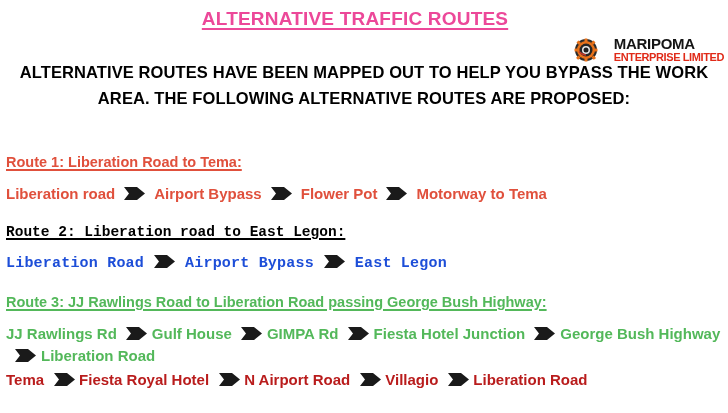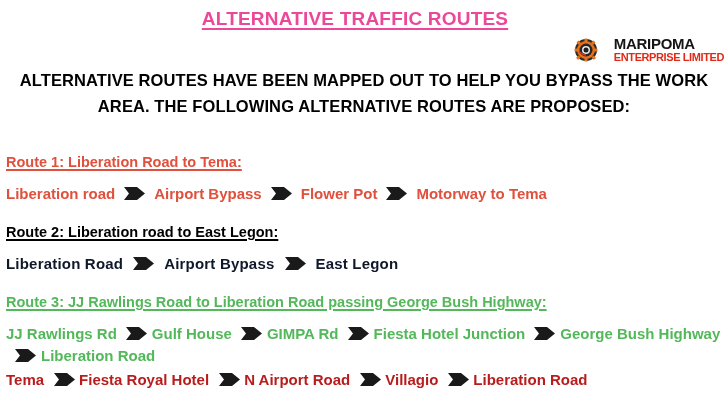--- a/index.html
+++ b/index.html
@@ -72,21 +72,20 @@
     position: absolute;
     top: 60px;
     left: 6px;
     width: 716px;
     text-align: center;
     font-size: 16.5px;
     font-weight: bold;
     line-height: 1.55;
     color: #000;
     letter-spacing: 0.1px;
-    margin-top: 8px;
   }
 
   
   .route {
     position: absolute;
     left: 6px;
     width: 718px;
   }
   .route-heading {
     font-size: 14.5px;
@@ -112,21 +111,21 @@
   .arrow-icon {
     display: inline-block;
     width: 21px;
     height: 13px;
     vertical-align: -1px;
     margin: 0 3px;
   }
 
   
   #route-1 { top: 127px; }
-  #route-2 { top: 197px; }
+  #route-2 { top: 197px; font-family: Liberation Mono, monospace; }
   #route-3 { top: 267px; }
   #route-4 { top: 357px; }
   #route-2 .route-steps { letter-spacing: 0.2px; }
   #route-2 .arrow-icon { margin: 0 10px; }
   #route-1 .arrow-icon { margin: 0 9px; }
   #route-3 .arrow-icon { margin: 0 5px 0 9px; }
   #route-4 .arrow-icon { margin: 0 4px 0 10px; }
 </style>
 </head>
 <body>
@@ -170,21 +169,21 @@
           <path d="M0 0 L13 0 L21 6.5 L13 13 L0 13 L5 6.5 Z" fill="#1A1A1A"></path>
         </svg></span><span class="step">Airport  Bypass</span><span class="arrow-icon"><svg viewBox="0 0 21 13" width="21" height="13" aria-hidden="true">
           <path d="M0 0 L13 0 L21 6.5 L13 13 L0 13 L5 6.5 Z" fill="#1A1A1A"></path>
         </svg></span><span class="step">Flower Pot</span><span class="arrow-icon"><svg viewBox="0 0 21 13" width="21" height="13" aria-hidden="true">
           <path d="M0 0 L13 0 L21 6.5 L13 13 L0 13 L5 6.5 Z" fill="#1A1A1A"></path>
         </svg></span><span class="step">Motorway to Tema</span></div>
 </div>
 
 <div class="route" id="route-2">
   <div class="route-heading" style="color: rgb(0, 0, 0);">Route 2: Liberation road to East Legon:</div>
-  <div class="route-steps" style="color: #0f172a;"><span class="step">Liberation Road</span><span class="arrow-icon"><svg viewBox="0 0 21 13" width="21" height="13" aria-hidden="true">
+  <div class="route-steps" style="color: #1d4ed8;"><span class="step">Liberation Road</span><span class="arrow-icon"><svg viewBox="0 0 21 13" width="21" height="13" aria-hidden="true">
           <path d="M0 0 L13 0 L21 6.5 L13 13 L0 13 L5 6.5 Z" fill="#1A1A1A"></path>
         </svg></span><span class="step">Airport Bypass</span><span class="arrow-icon"><svg viewBox="0 0 21 13" width="21" height="13" aria-hidden="true">
           <path d="M0 0 L13 0 L21 6.5 L13 13 L0 13 L5 6.5 Z" fill="#1A1A1A"></path>
         </svg></span><span class="step">East Legon</span></div>
 </div>
 
 <div class="route" id="route-3">
   <div class="route-heading" style="color: rgb(83, 184, 90);">Route 3: JJ Rawlings Road to Liberation Road passing George Bush Highway: </div>
   <div class="route-steps" style="color: rgb(83, 184, 90);"><span class="step">JJ Rawlings Rd</span><span class="arrow-icon"><svg viewBox="0 0 21 13" width="21" height="13" aria-hidden="true">
           <path d="M0 0 L13 0 L21 6.5 L13 13 L0 13 L5 6.5 Z" fill="#1A1A1A"></path>

